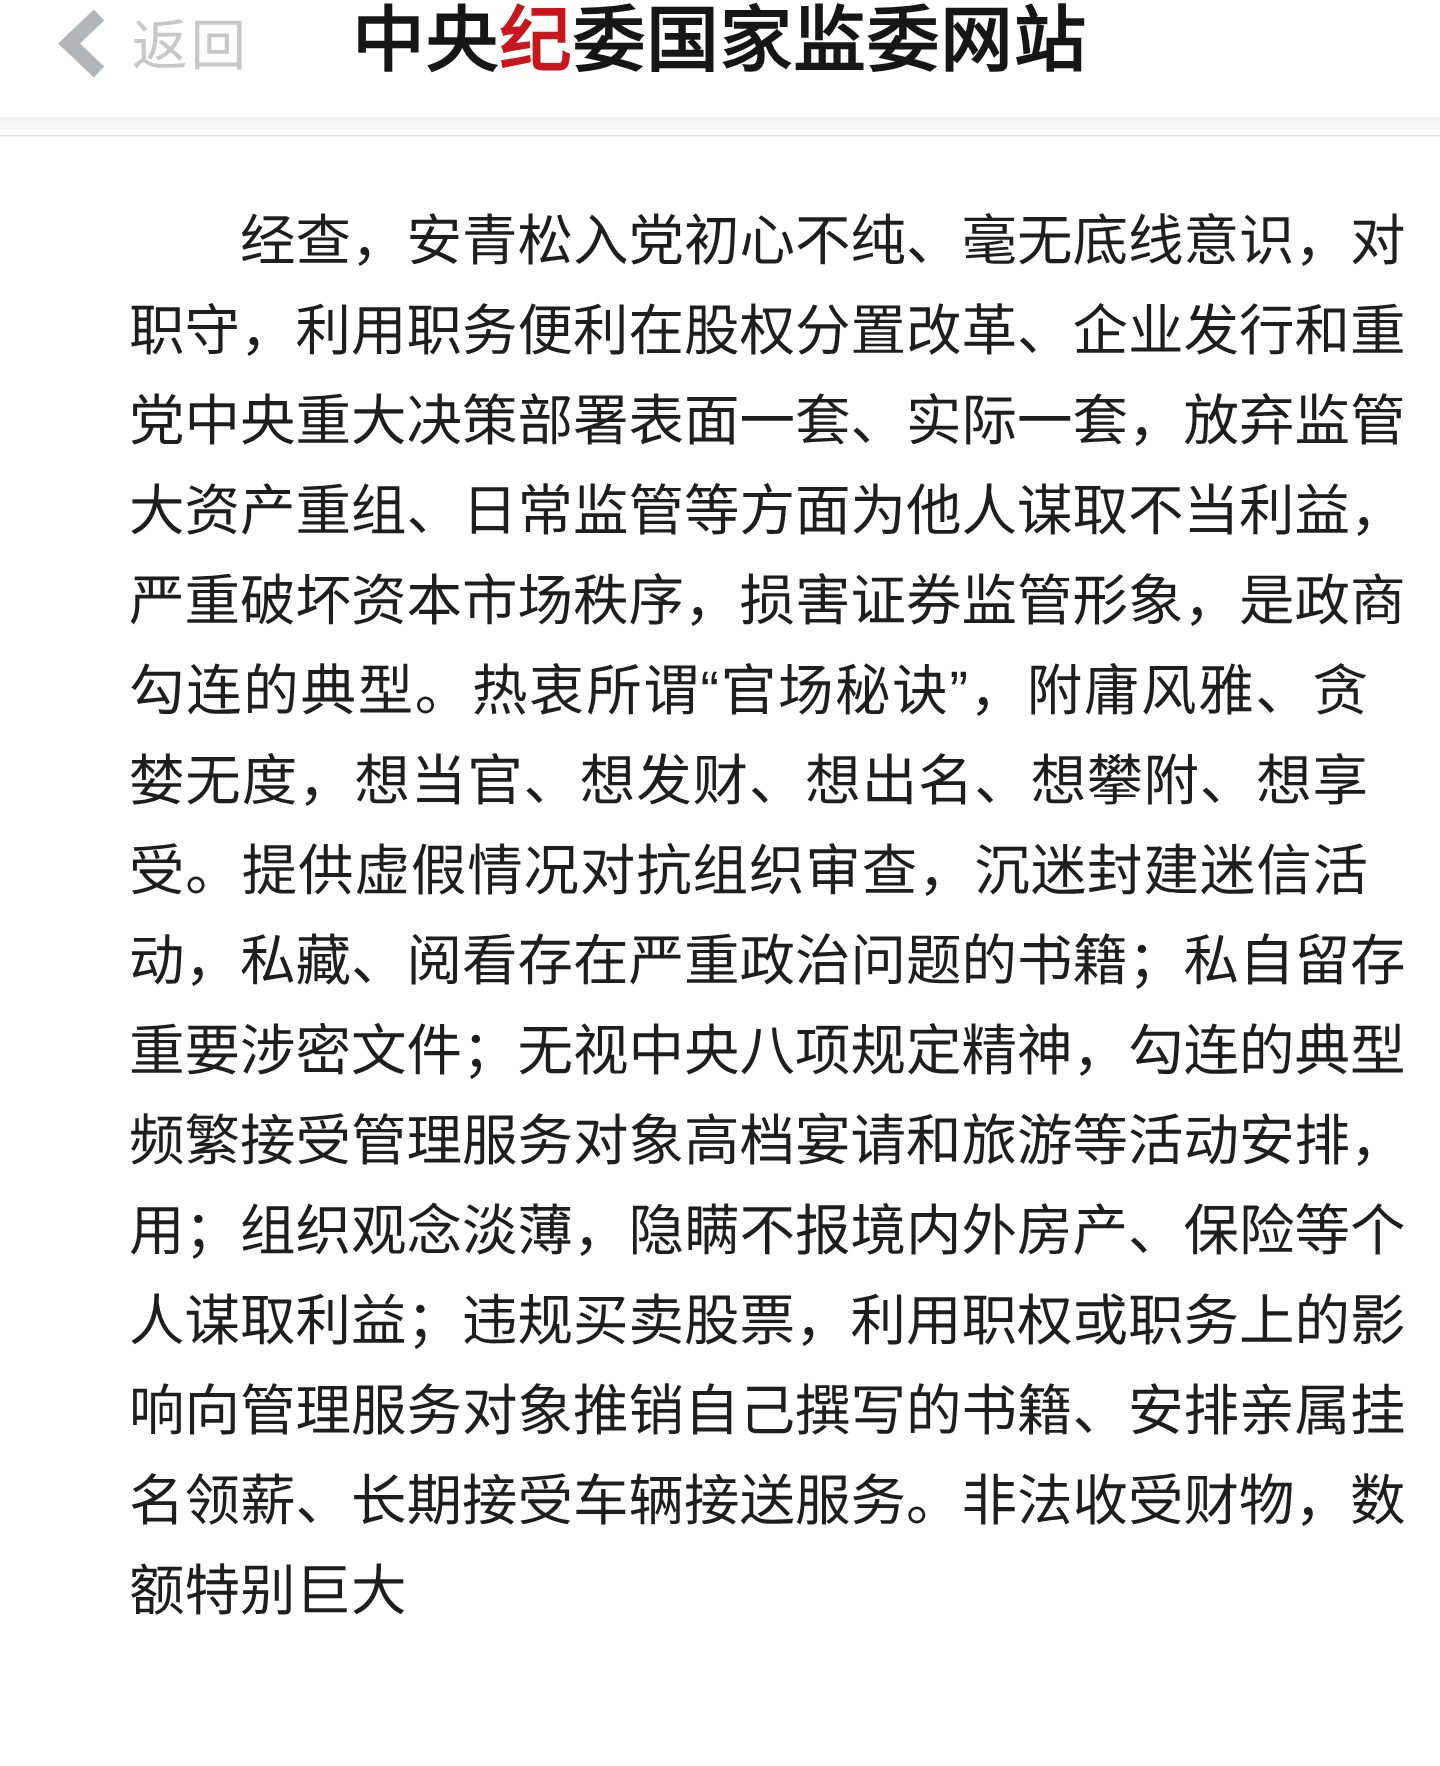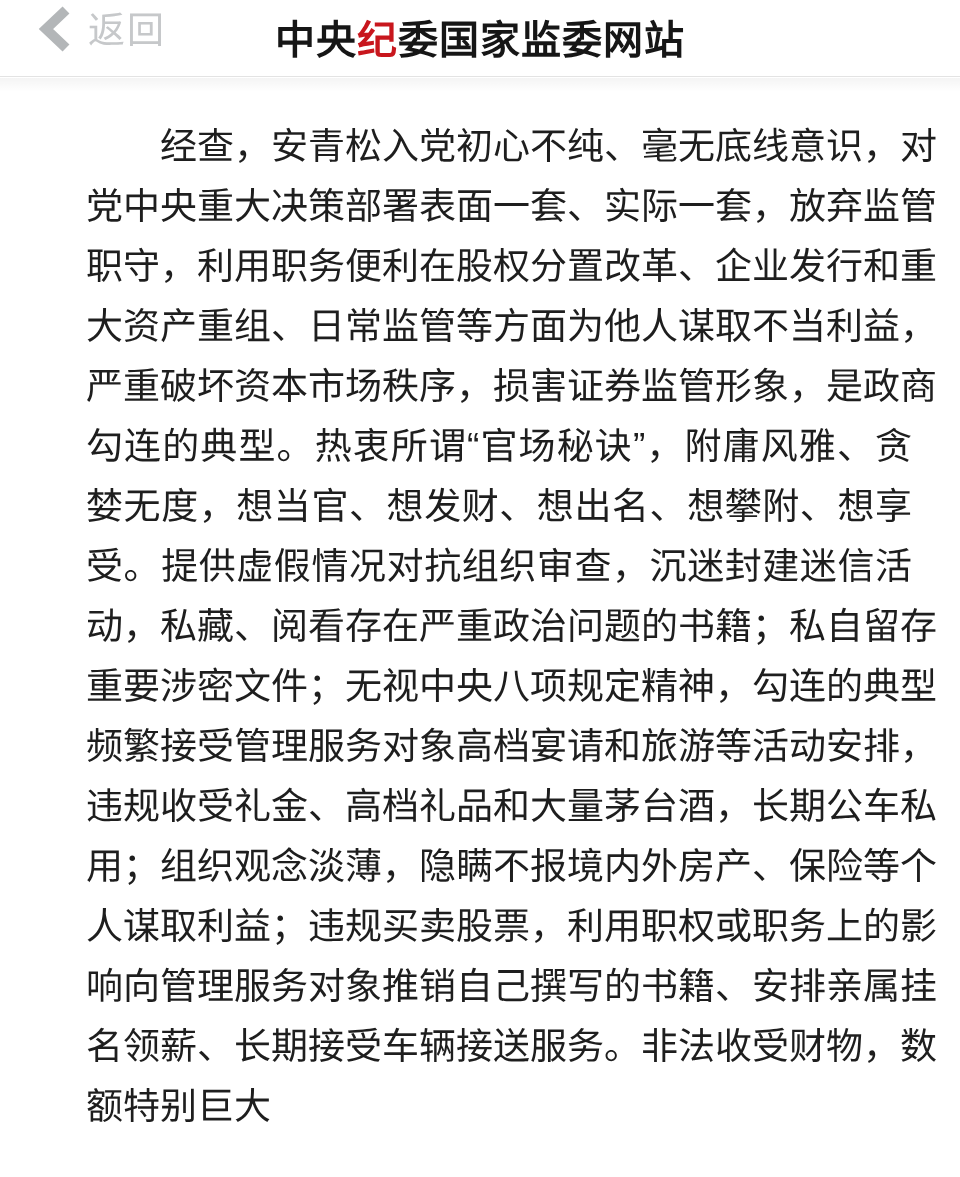--- a/index.html
+++ b/index.html
@@ -15,21 +15,21 @@
   html, body {
     width: 960px;
     height: 1177px;
     overflow: hidden;
     background: var(--background);
     font-family: "Liberation Sans", "DejaVu Sans", sans-serif;
   }
   
   .navbar {
     position: relative;
-    height: 77px;
+    height: 91px;
     background: var(--background);
     border-bottom: 1px solid var(--divider);
   }
   .navbar::after {              
     content: "";
     position: absolute;
     left: 0; right: 0; top: 78px;
     height: 14px;
     background: linear-gradient(to bottom, rgba(0,0,0,0.045), rgba(0,0,0,0));
     pointer-events: none;
@@ -48,24 +48,24 @@
   .back-label {
     font-size: 37px;
     line-height: 1;
     color: var(--back-gray);
     letter-spacing: 2px;
     padding-top: 2px;
   }
   .page-title {
     position: absolute;
     left: 50%;
-    top: 14px;
+    top: 2px;
     transform: translateX(-50%);
     white-space: nowrap;
-    font-size: 40px;
+    font-size: 48px;
     line-height: 52px;
     font-weight: 900;
     color: var(--title-text);
     letter-spacing: 1px;
   }
   .page-title .hl { color: var(--accent-red); }
   
   .article {
     padding: 40px 48px 0 50px;
   }
@@ -95,29 +95,28 @@
     </span>
     <span class="back-label">返回</span>
   </div>
   <div class="page-title">
     <span>中央</span><span class="hl">纪</span><span>委国家监委网站</span>
   </div>
 </header>
 
 <main class="article">
   <div class="line first">经查，安青松入党初心不纯、毫无底线意识，对</div>
+  <div class="line">职守，利用职务便利在股权分置改革、企业发行和重</div>
   <div class="line">党中央重大决策部署表面一套、实际一套，放弃监管</div>
-  <div class="line">职守，利用职务便利在股权分置改革、企业发行和重</div>
   <div class="line">大资产重组、日常监管等方面为他人谋取不当利益，</div>
   <div class="line">严重破坏资本市场秩序，损害证券监管形象，是政商</div>
   <div class="line">勾连的典型。热衷所谓“官场秘诀”，附庸风雅、贪</div>
   <div class="line">婪无度，想当官、想发财、想出名、想攀附、想享</div>
   <div class="line">受。提供虚假情况对抗组织审查，沉迷封建迷信活</div>
   <div class="line">动，私藏、阅看存在严重政治问题的书籍；私自留存</div>
   <div class="line">重要涉密文件；无视中央八项规定精神，勾连的典型</div>
   <div class="line">频繁接受管理服务对象高档宴请和旅游等活动安排，</div>
-  <div class="line">违规收受礼金、高档礼品和大量茅台酒，长期公车私</div>
   <div class="line">用；组织观念淡薄，隐瞒不报境内外房产、保险等个</div>
   <div class="line">人谋取利益；违规买卖股票，利用职权或职务上的影</div>
   <div class="line">响向管理服务对象推销自己撰写的书籍、安排亲属挂</div>
   <div class="line">名领薪、长期接受车辆接送服务。非法收受财物，数</div>
   <div class="line last">额特别巨大</div>
 </main>
 
 </body></html>

